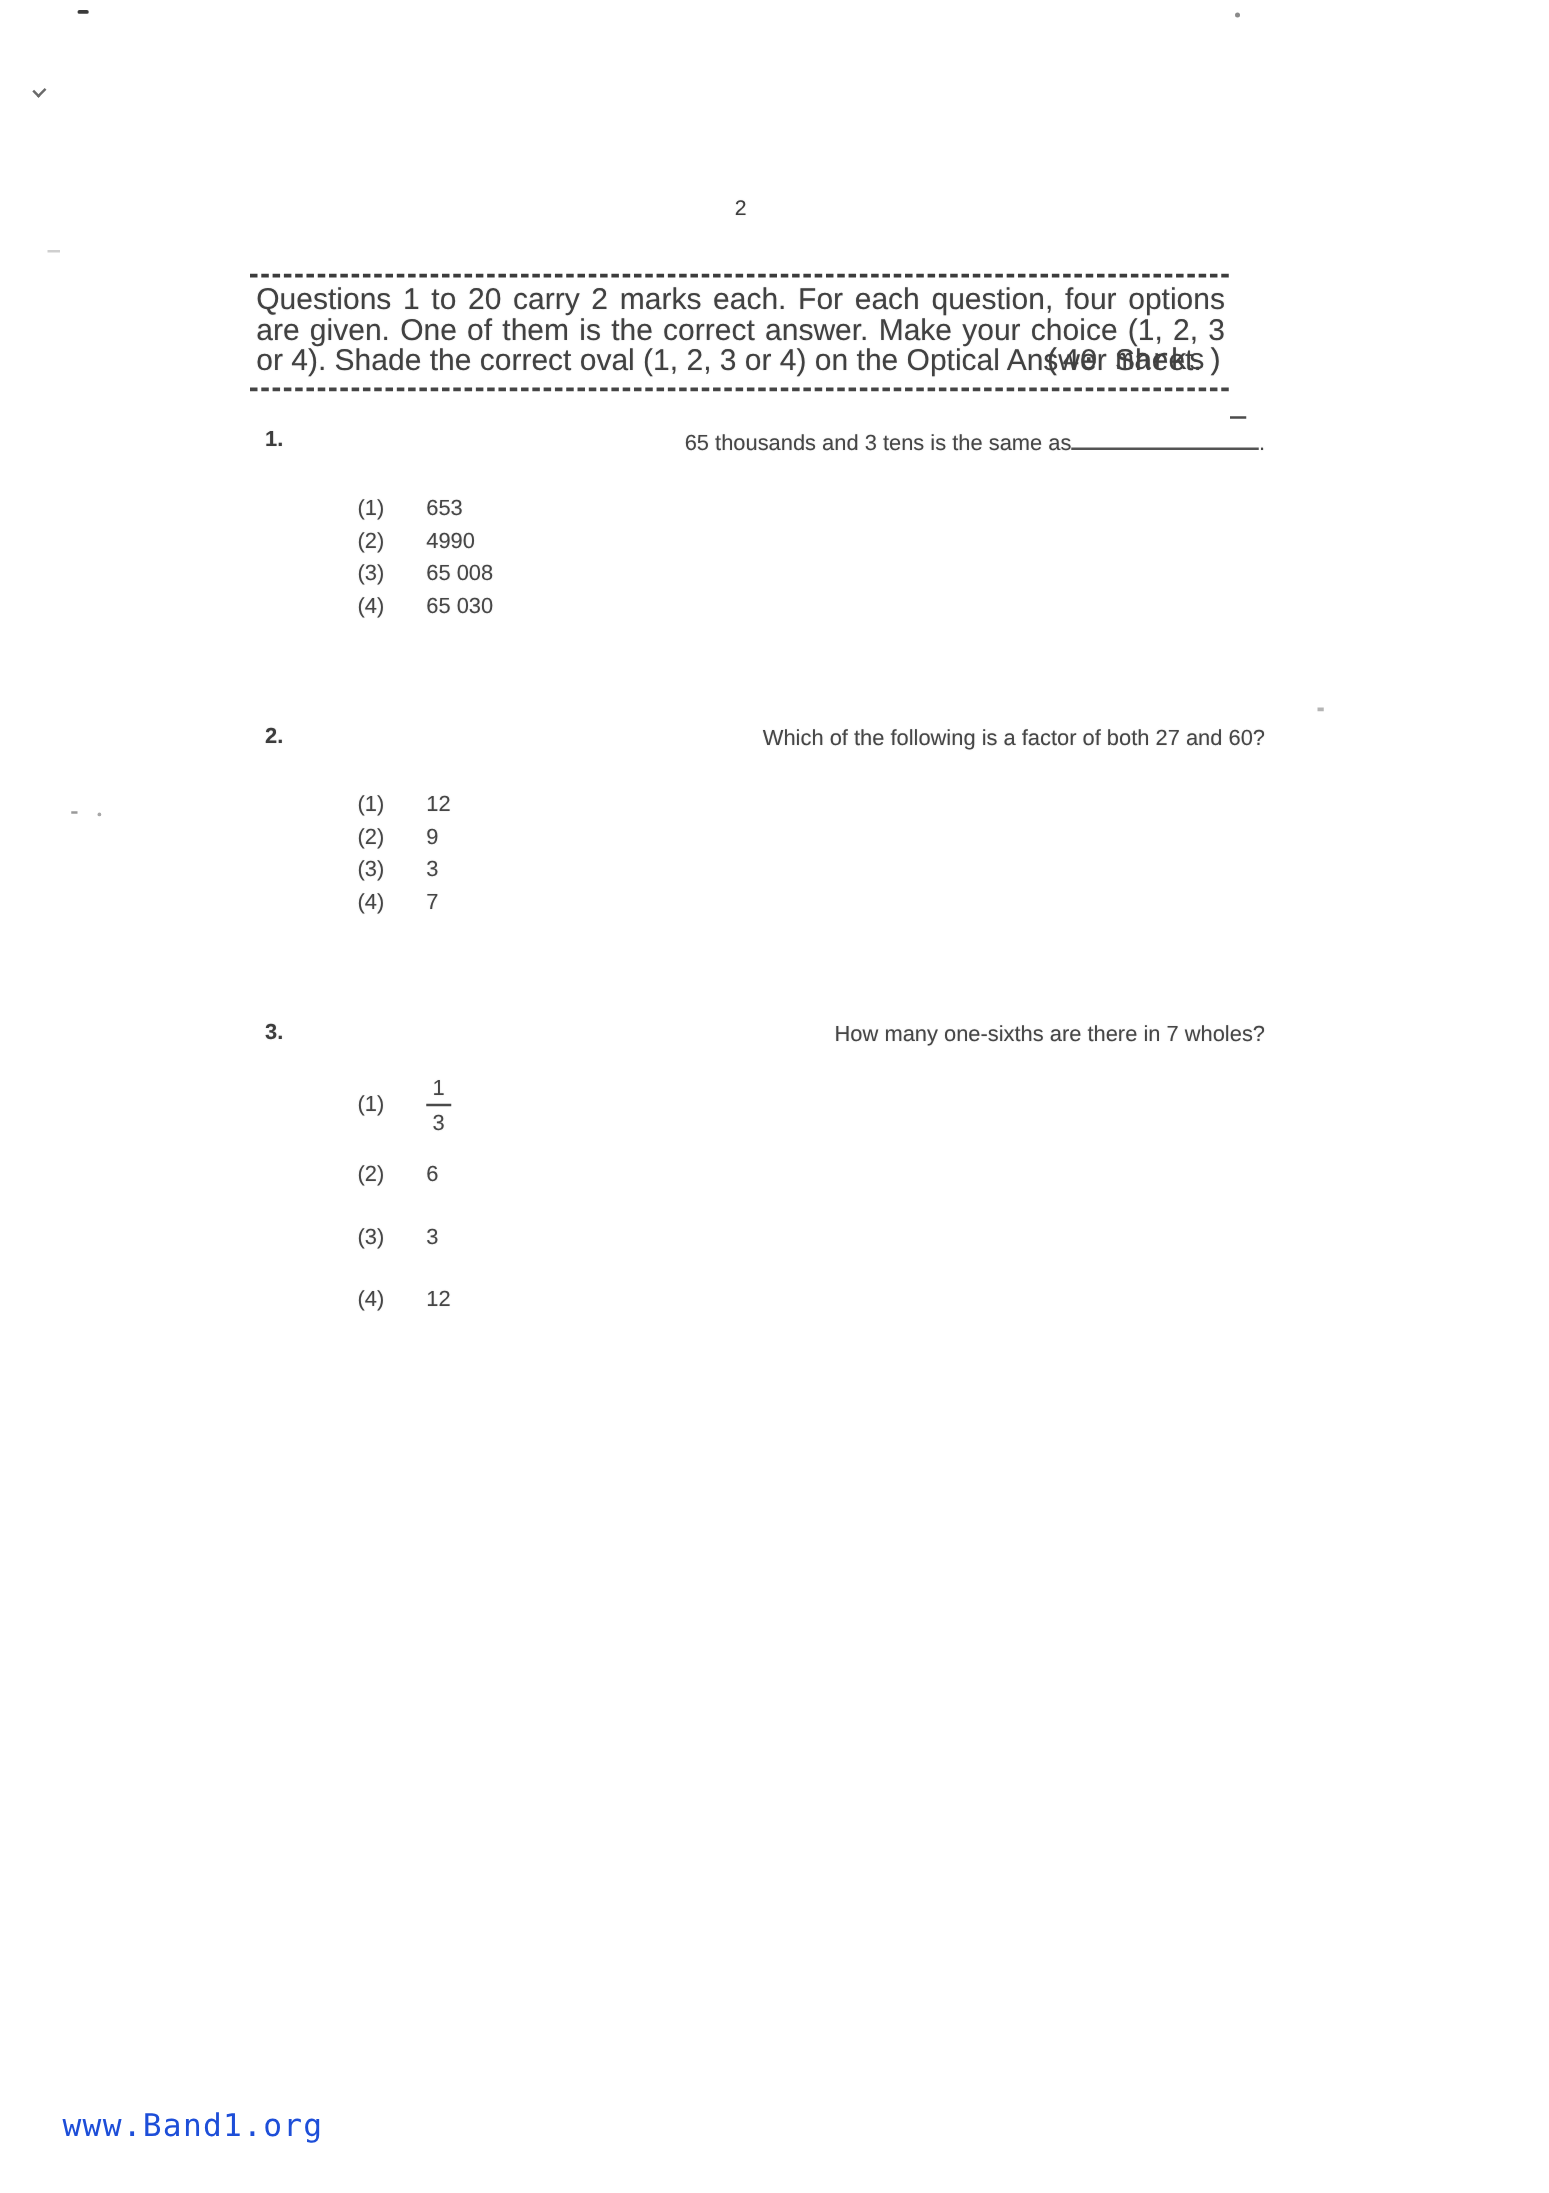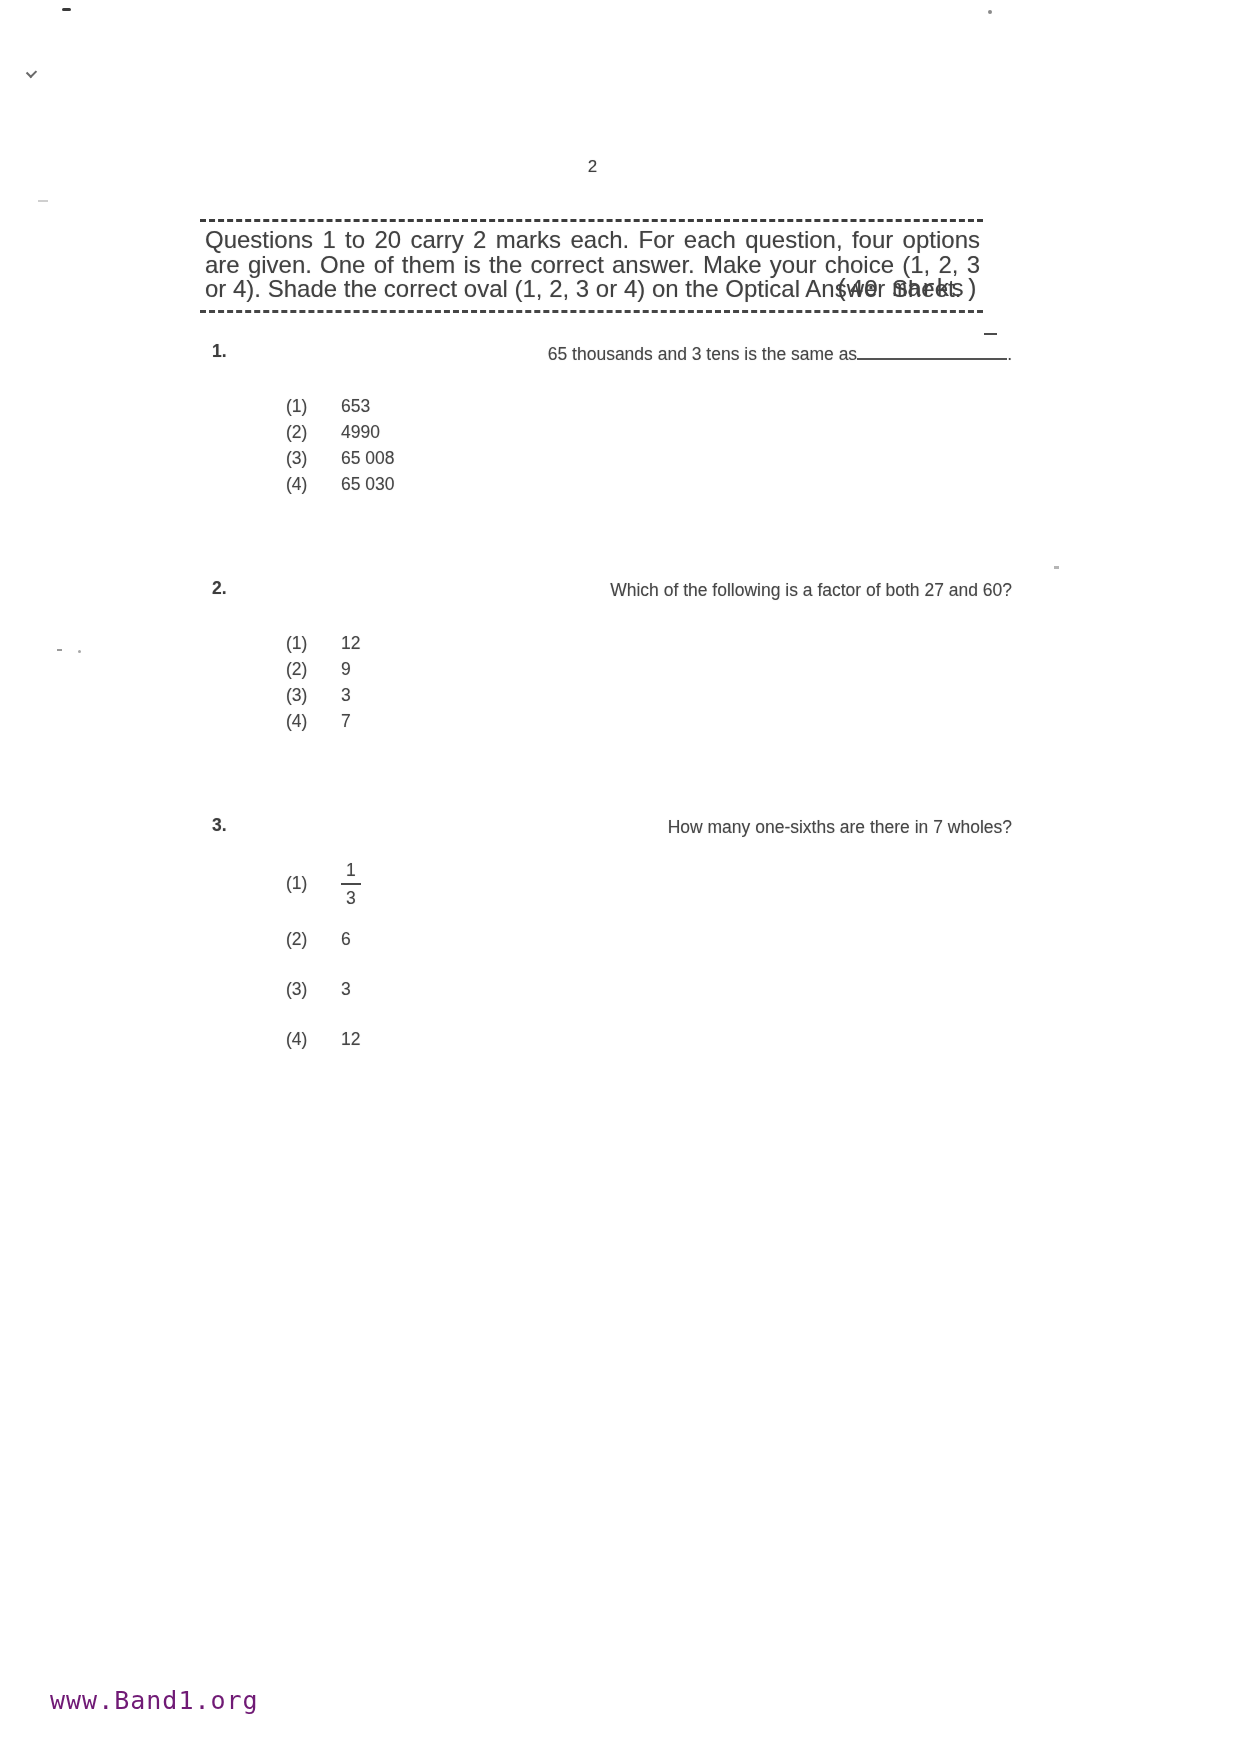--- a/index.html
+++ b/index.html
@@ -106,21 +106,21 @@
   .frac-den { padding-top: 3px; }
 
   
   .footer {
     position: absolute;
     left: 50px;
     top: 1686px;
     font-family: "DejaVu Sans Mono", monospace;
     font-size: 25px;
     letter-spacing: 1px;
-    color: #701a75;
+    color: #1d4ed8;
     text-shadow: none;
   }
 
   
   .speck { position: absolute; background: #3a3a3a; }
   .speck.s1 { top: 8px;   left: 62px;  width: 9px; height: 3px; border-radius: 2px; }
   .speck.s2 { top: 10px;  left: 988px; width: 4px; height: 4px; border-radius: 50%; background: #8a8a8a; }
   .speck.s3 { top: 69px;  left: 27px;  width: 7px; height: 5px; background: transparent;
               border-left: 2px solid #6a6a6a; border-bottom: 2px solid #6a6a6a; transform: rotate(-45deg); }
   .speck.s4 { top: 200px; left: 38px;  width: 10px; height: 2px; background: #cfcfcf; }

